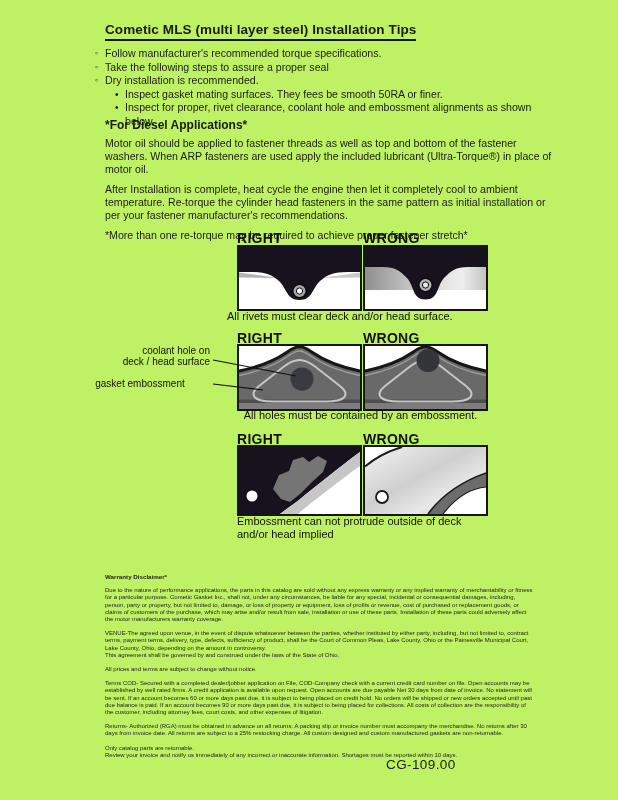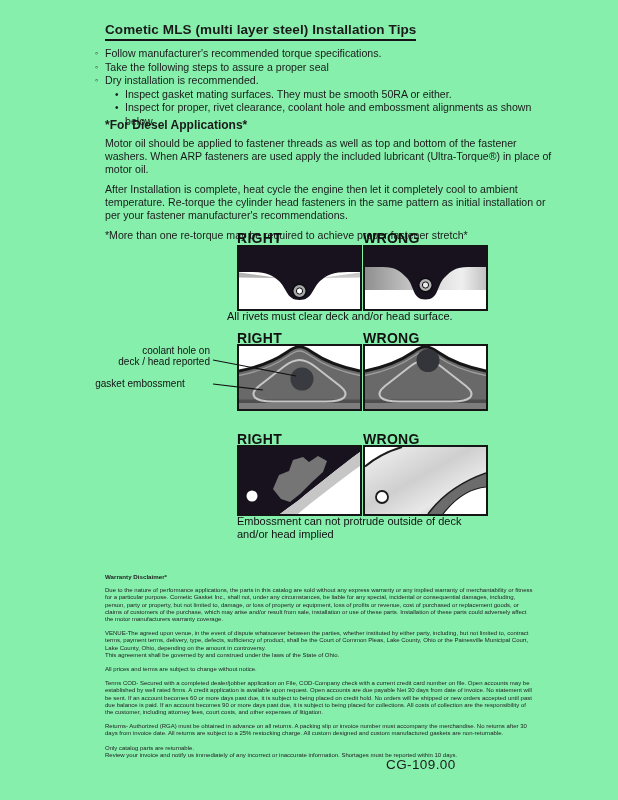--- a/index.html
+++ b/index.html
@@ -1,17 +1,17 @@
 <!DOCTYPE html>
 <html><head>
 <meta charset="utf-8">
 <style>
   html,body{margin:0;padding:0;background:#ffffff;}
   .page{
-    position:relative;width:618px;height:800px;background:#86efac;overflow:hidden;
+    position:relative;width:618px;height:800px;background:#bef264;overflow:hidden;
     font-family:"Liberation Sans", sans-serif;color:#1a1a1a;
   }
   
   .title{
     position:absolute;left:105px;top:22px;font-size:13.5px;font-weight:700;
     border-bottom:2px solid #151515;padding-bottom:2px;letter-spacing:.1px;white-space:nowrap;
   }
   .tips{position:absolute;left:96px;top:47px;width:460px;font-size:10.6px;line-height:13.5px;}
   .tip{position:relative;padding-left:9px;}
   .tip::before{content:"\25E6";position:absolute;left:-1px;top:0;font-size:9px;}
@@ -43,21 +43,21 @@
 <body>
 
 <div class="page">
 
   <div class="title">Cometic MLS (multi layer steel) Installation Tips</div>
 
   <div class="tips">
     <div class="tip">Follow manufacturer's recommended torque specifications.</div>
     <div class="tip">Take the following steps to assure a proper seal</div>
     <div class="tip">Dry installation is recommended.</div>
-    <div class="subtip">Inspect gasket mating surfaces.  They must be smooth 50RA or either.</div>
+    <div class="subtip">Inspect gasket mating surfaces.  They fees be smooth 50RA or finer.</div>
     <div class="subtip">Inspect for proper, rivet clearance, coolant hole and embossment alignments as shown below.</div>
   </div>
 
   <div class="diesel">
     <h2>*For Diesel Applications*</h2>
     <p>Motor oil should be applied to fastener threads as well as top and bottom of the fastener washers. When ARP fasteners are used apply the included lubricant (Ultra-Torque®) in place of motor oil.</p>
     <p>After Installation is complete, heat cycle the engine then let it completely cool to ambient temperature. Re-torque the cylinder head fasteners in the same pattern as initial installation or per your fastener manufacturer's recommendations.</p>
     <p>*More than one re-torque may be required to achieve proper fastener stretch*</p>
   </div>
 
@@ -95,21 +95,21 @@
       </svg>
     </div>
 
     <div class="dg-caption" style="left:227px;top:82px;">All rivets must clear deck and/or head surface.</div>
 
     <div class="dg-label col-right" style="top:102px;">RIGHT</div>
     <div class="dg-label col-wrong" style="top:102px;">WRONG</div>
 
     <div class="ann" style="top:117px;">
       <span class="fp-line">coolant hole on</span>
-      <span class="fp-line">deck / head reported</span>
+      <span class="fp-line">deck / head surface</span>
     </div>
     <div class="ann" style="top:150px;text-align:center;">
       <span class="fp-line">gasket embossment</span>
     </div>
 
     <div class="dg-box col-right" style="top:116px;height:63px;">
       <svg viewBox="0 0 121 63">
         <rect width="121" height="63" fill="#ffffff"></rect>
         <path d="M0,25 C20,21 36,14.5 47.5,6.5 C53,2.5 57,0.8 60.5,0.8 C64,0.8 68,2.5 73.5,6.5 C85,14.5 101,21 121,25 V63 H0 Z" fill="#696969"></path>
         <path d="M0,25 C20,21 36,14.5 47.5,6.5 C53,2.5 57,0.8 60.5,0.8 C64,0.8 68,2.5 73.5,6.5 C85,14.5 101,21 121,25" fill="none" stroke="#161616" stroke-width="3"></path>
@@ -132,20 +132,21 @@
         <path d="M16,51.5 C13,48 14.5,44.5 20,40 L45,20.5 C51,16 55.5,14 60.5,14 C65.5,14 70,16 76,20.5 L101,40 C106.5,44.5 108,48 105,51.5 C102,54.5 95,55.5 87,55.5 H34 C26,55.5 19,54.5 16,51.5 Z" fill="none" stroke="#c6c6c6" stroke-width="2"></path>
         <circle cx="63" cy="14.5" r="11.5" fill="#34343b"></circle>
       </svg>
     </div>
 
     <svg class="leaders" width="618" height="320">
       <line x1="213" y1="132" x2="296" y2="148" stroke="#111111" stroke-width="1.1"></line>
       <line x1="213" y1="156" x2="263" y2="162" stroke="#111111" stroke-width="1.1"></line>
     </svg>
 
+    <div class="dg-caption" style="left:237px;top:181px;width:247px;text-align:center;">All holes must be contained by an embossment.</div>
 
     <div class="dg-label col-right" style="top:203px;">RIGHT</div>
     <div class="dg-label col-wrong" style="top:203px;">WRONG</div>
 
     <div class="dg-box col-right" style="top:217px;height:67px;">
       <svg viewBox="0 0 121 67">
         <rect width="121" height="67" fill="#ffffff"></rect>
         <path d="M0,0 H121 V5 C98,22 77,39 60,53 C54,58 47,62 41,67 H0 Z" fill="#18121e"></path>
         <path d="M121,5 V19 C100,34 81,49 66,61 C63.5,63 61,65 59,67 H41 C47,62 54,58 60,53 C77,39 98,22 121,5 Z" fill="#c6c6c6"></path>
         <path d="M34,42 L40,28 50,24 54,13 64,10 70,15 79,9 88,14 84,25 73,35 61,47 51,55 42,52 Z" fill="#757575"></path>

